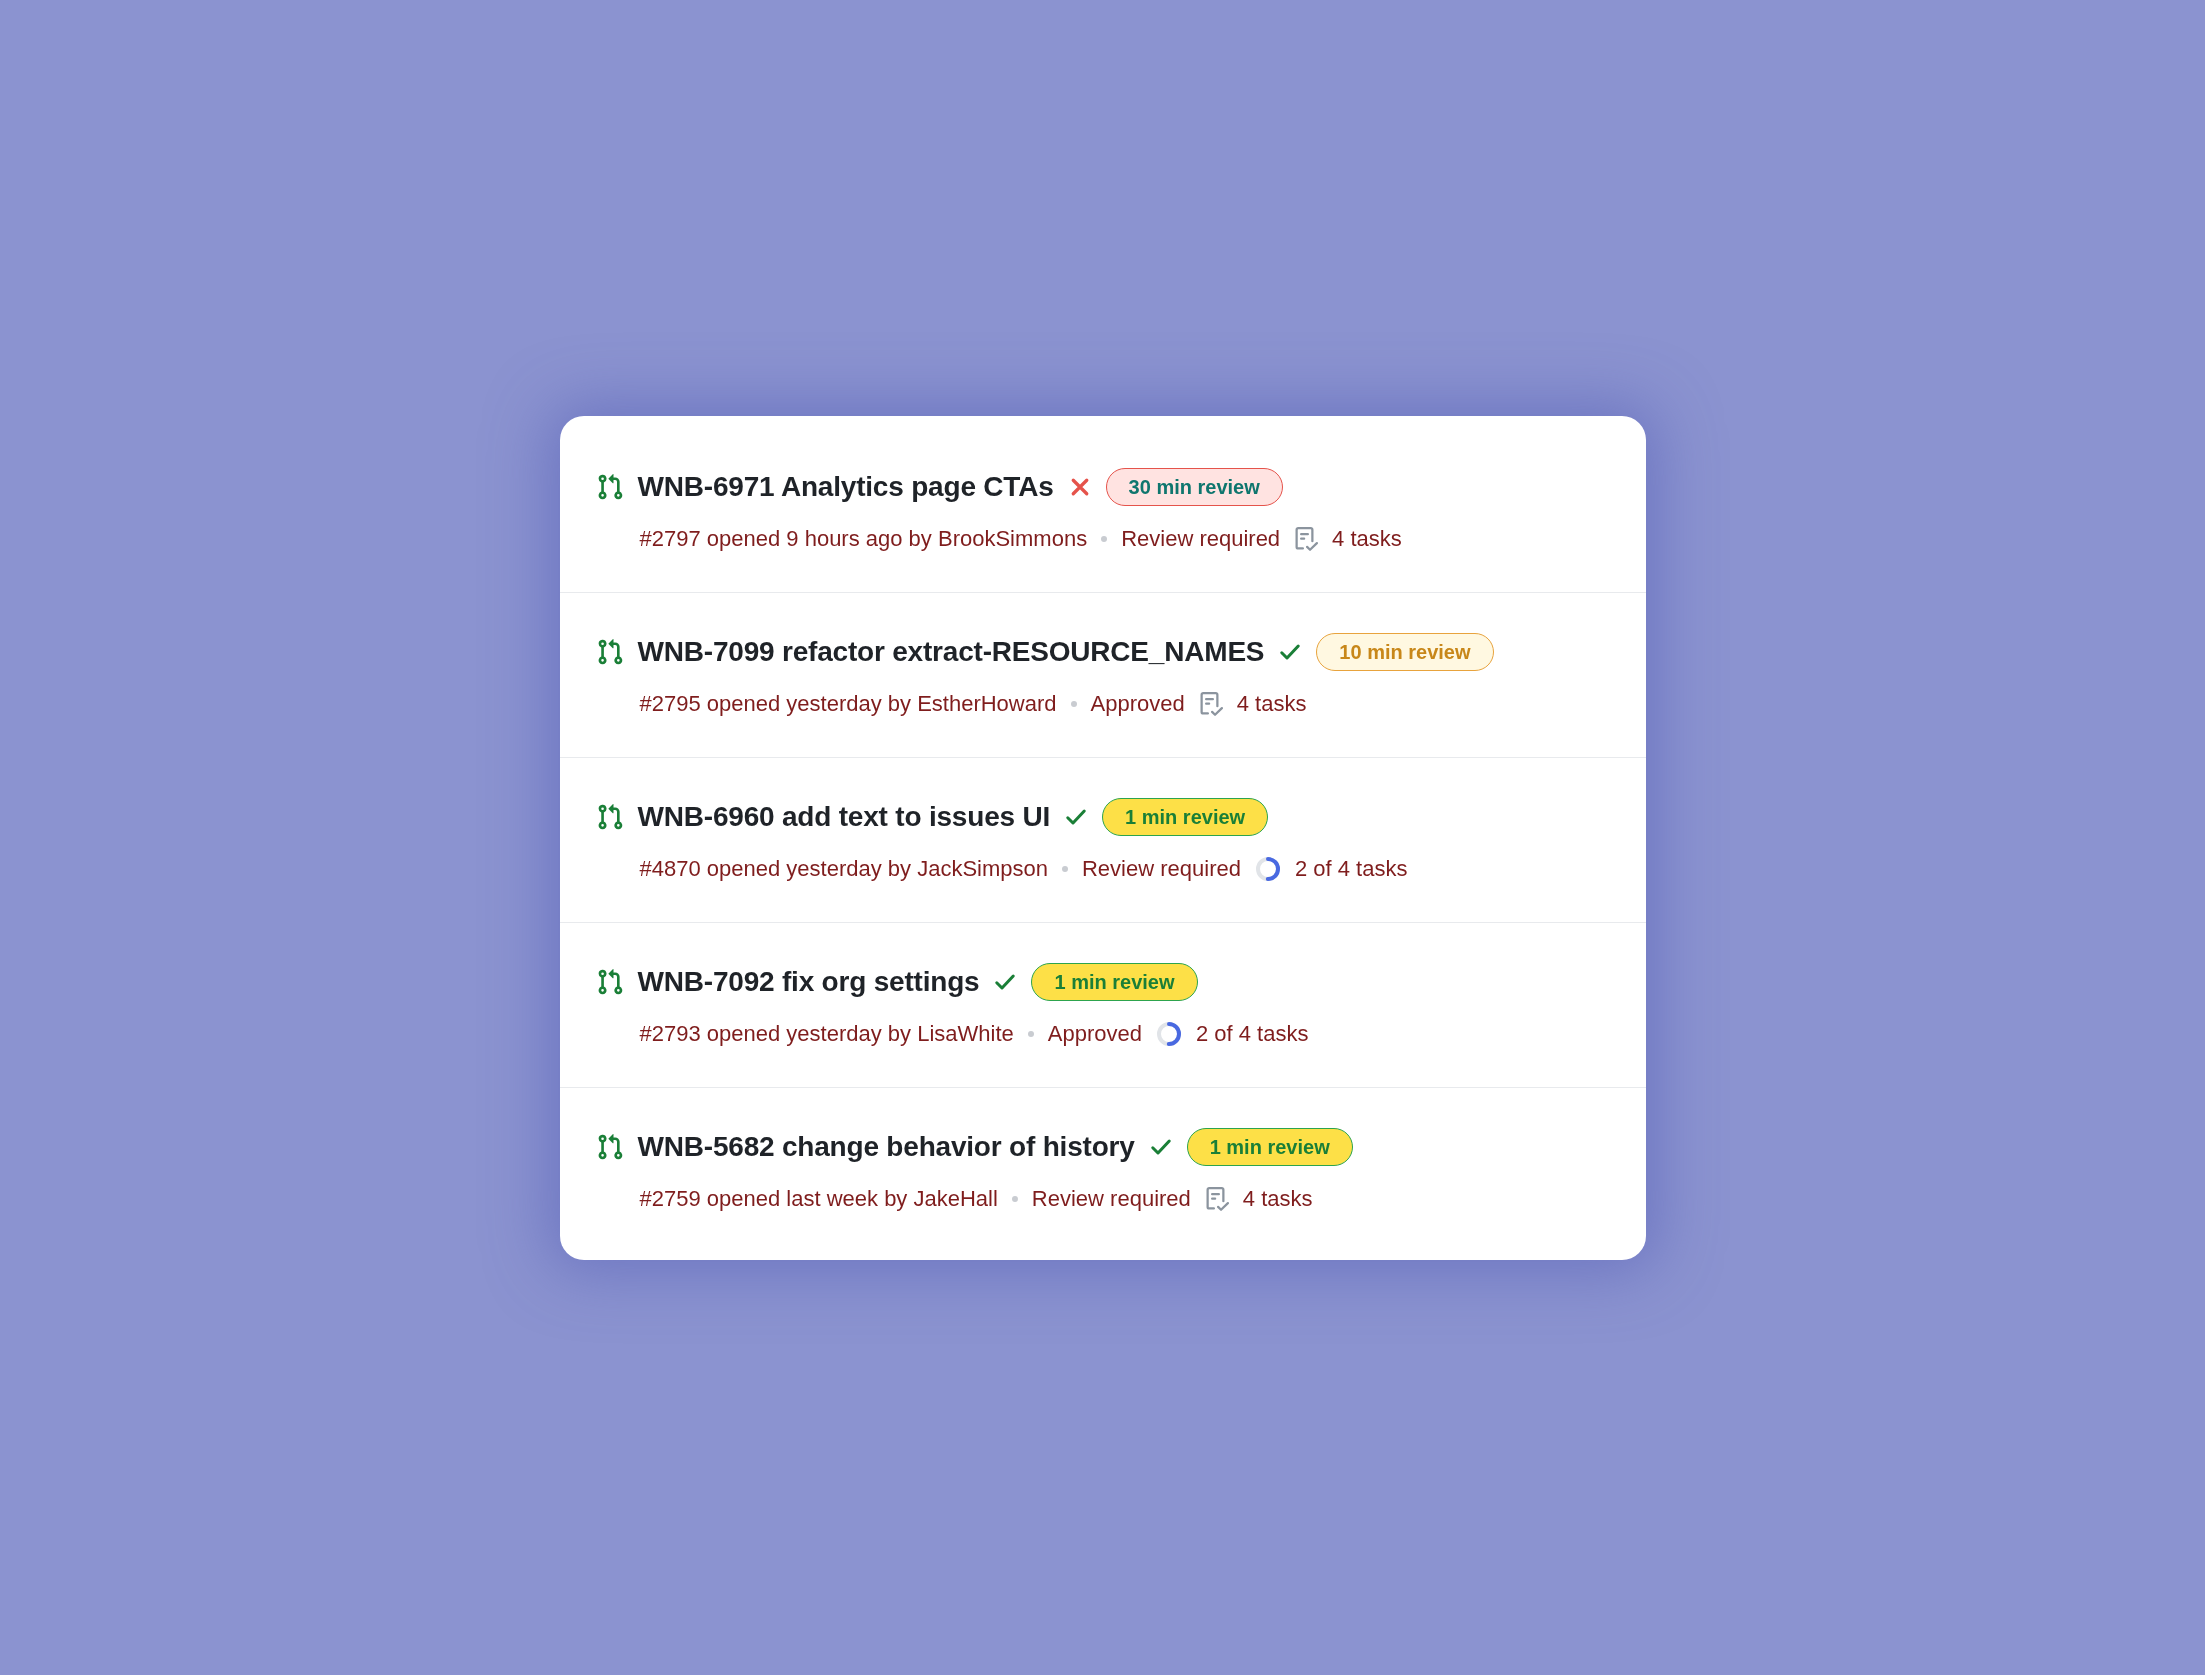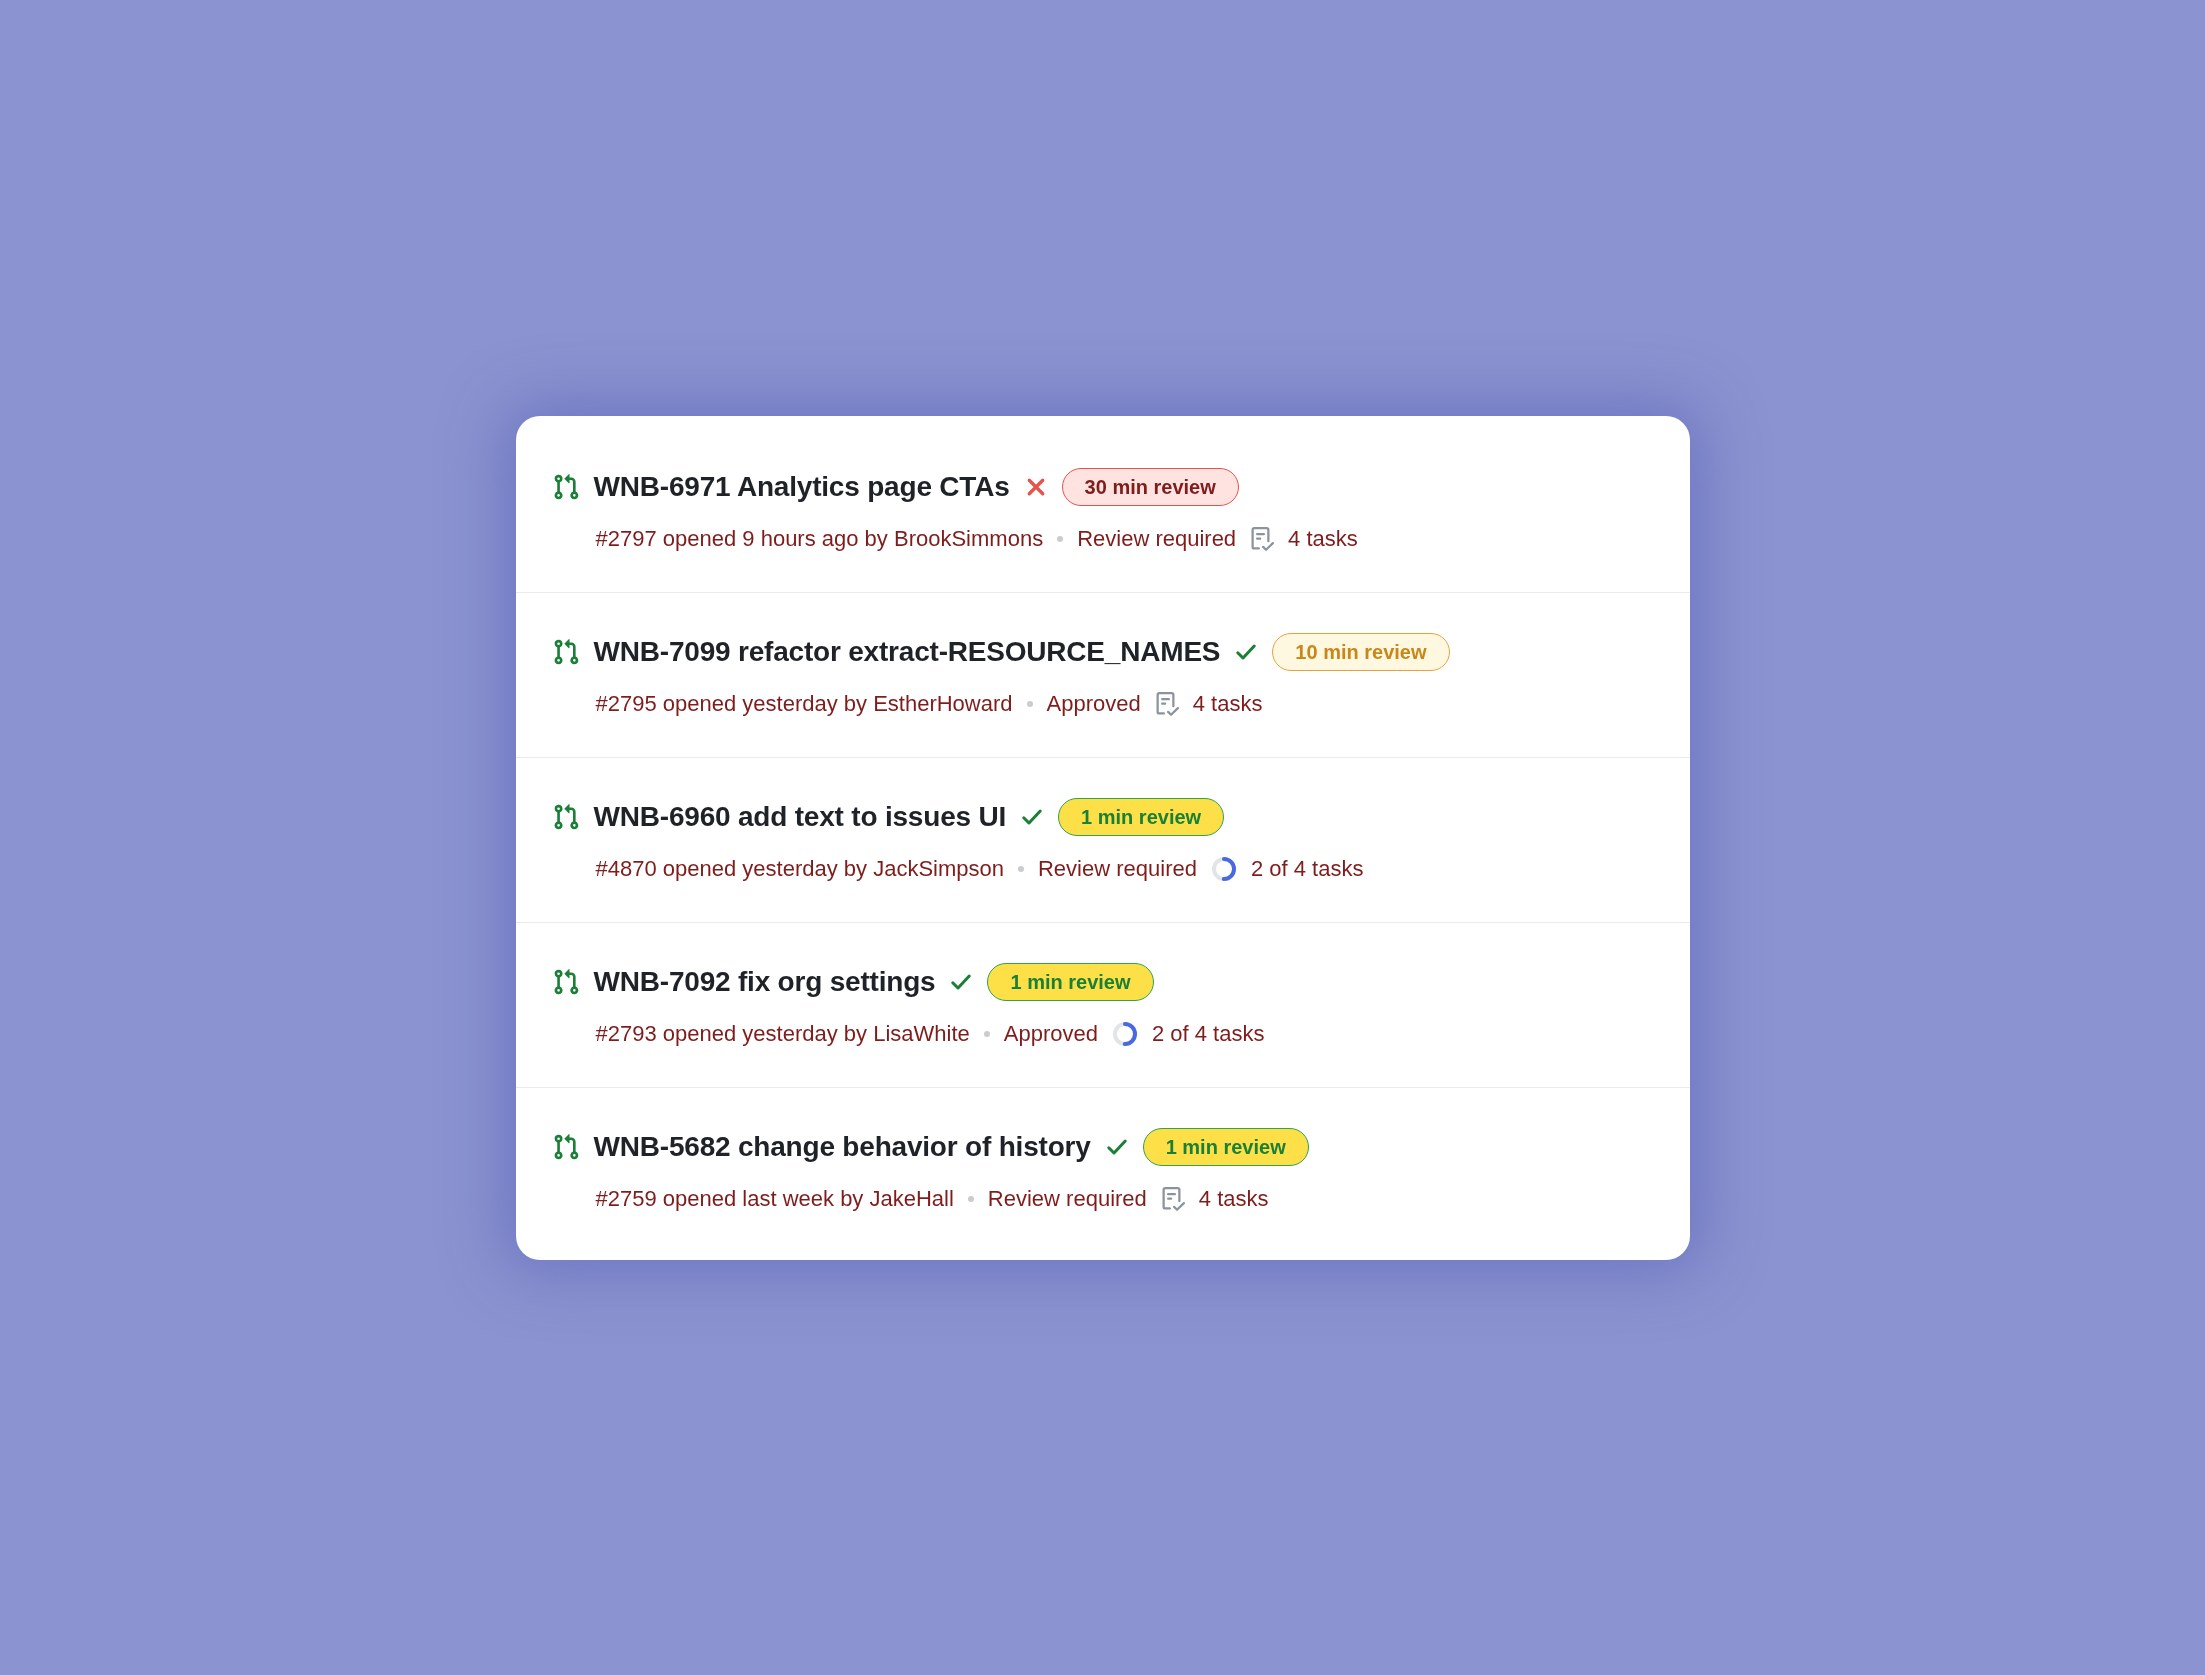--- a/index.html
+++ b/index.html
@@ -8,21 +8,21 @@
     background: #8b93d0;
     font-family: -apple-system, BlinkMacSystemFont, "Segoe UI", Helvetica, Arial, sans-serif;
     display: flex;
     align-items: center;
     justify-content: center;
     padding: 40px;
   }
   .card {
     background: #ffffff;
     border-radius: 24px;
-    width: 1174px;
+    width: 1086px;
     padding: 28px 0 20px 0;
     box-shadow: 0 0 60px 12px rgba(80,90,180,0.5);
   }
   .pr-item {
     padding: 40px 48px 40px 36px;
     border-bottom: 1px solid #e8eaed;
   }
   .pr-item:last-child { border-bottom: none; padding-bottom: 28px; }
   .pr-item:first-child { padding-top: 24px; }
   .pr-title-row {
@@ -53,21 +53,21 @@
   .review-badge {
     display: inline-flex;
     align-items: center;
     padding: 6px 22px;
     border-radius: 994px;
     font-size: 20px;
     font-weight: 600;
     border: 1.5px solid;
     line-height: 1.2;
   }
-  .badge-red    { background: #ffe3e1; border-color: #e5534b; color: #7f1d1d; }
+  .badge-red    { background: #ffe3e1; border-color: #e5534b; color: #0f766e; }
   .badge-yellow { background: #fff8e1; border-color: #e8a33d; color: #c88719; }
   .badge-green  { background: #fde047; border-color: #2da44e; color: #1a7f37; }
   .pr-meta-row {
     display: flex;
     align-items: center;
     gap: 14px;
     margin-top: 20px;
     padding-left: 44px;
     font-size: 22px;
     color: #7f1d1d;

